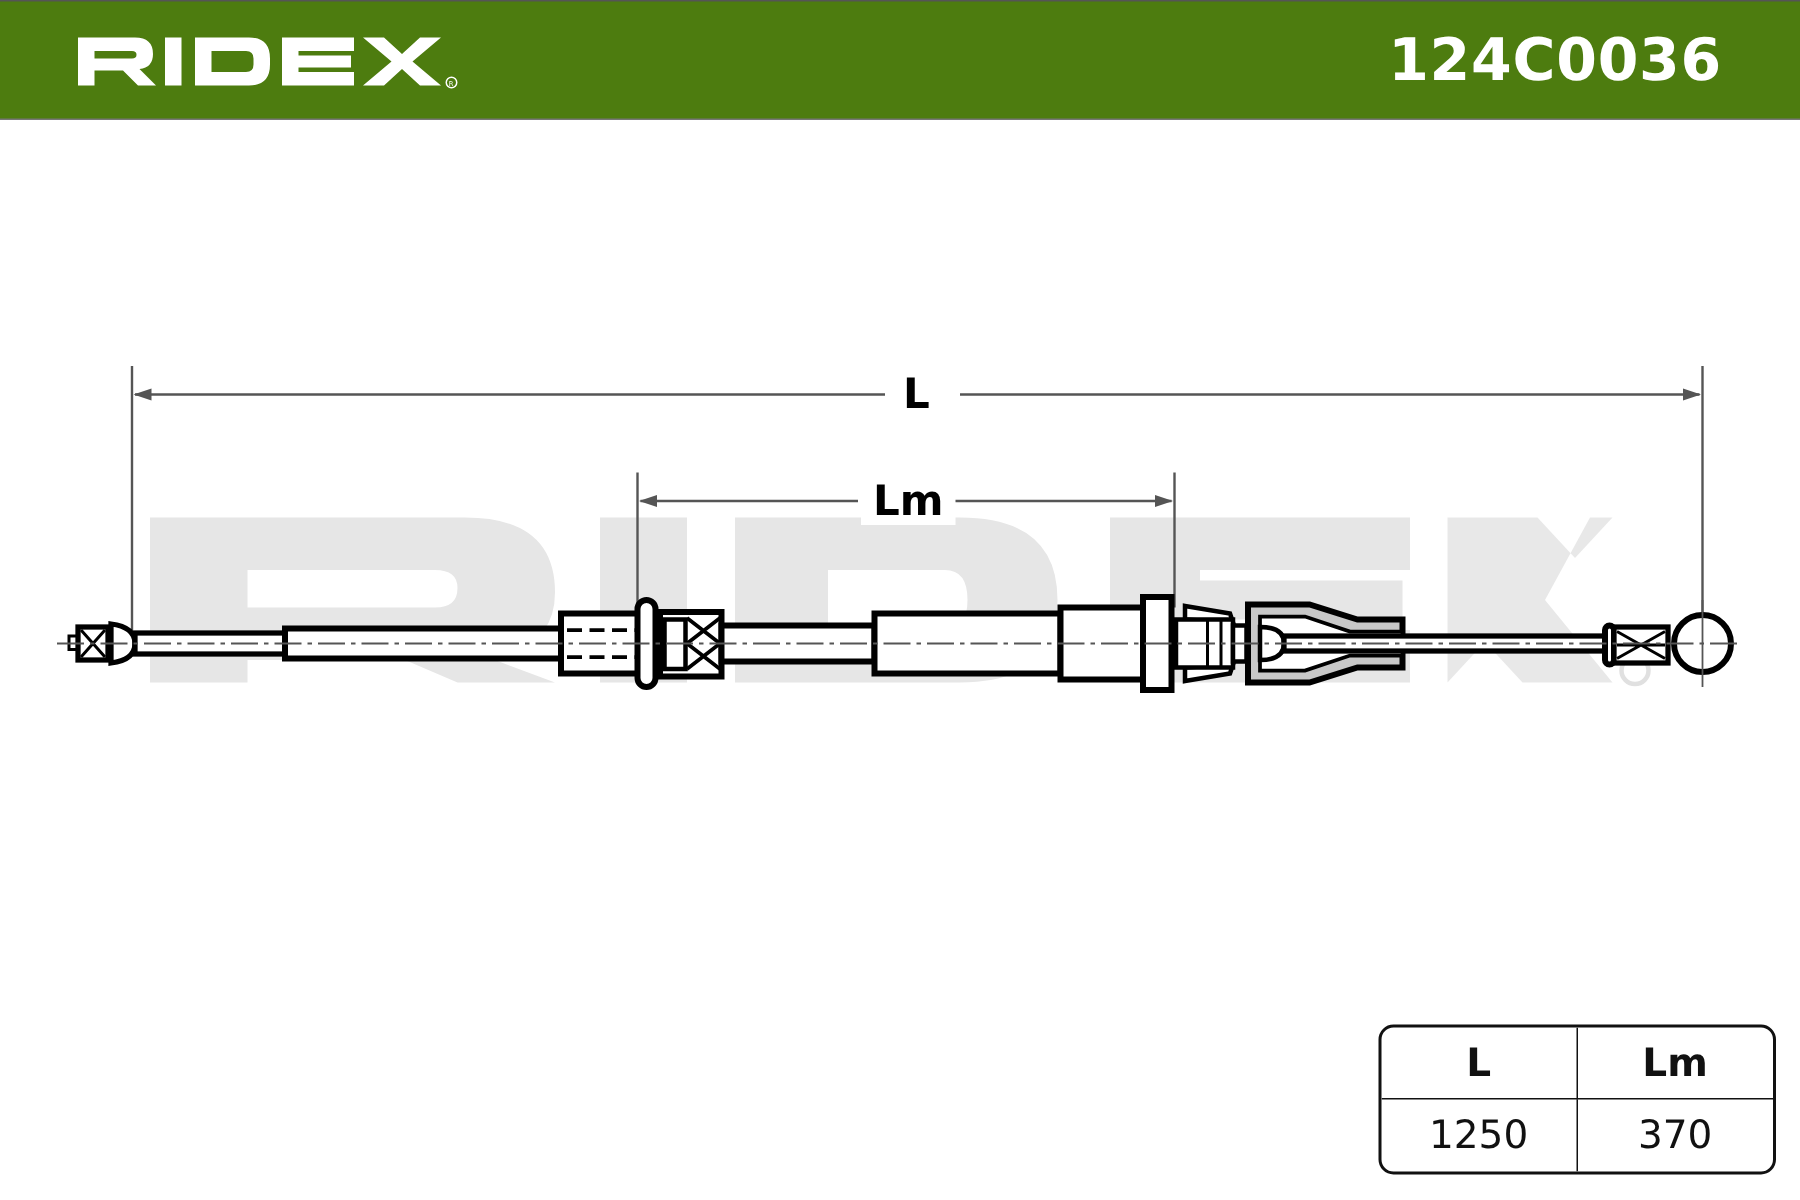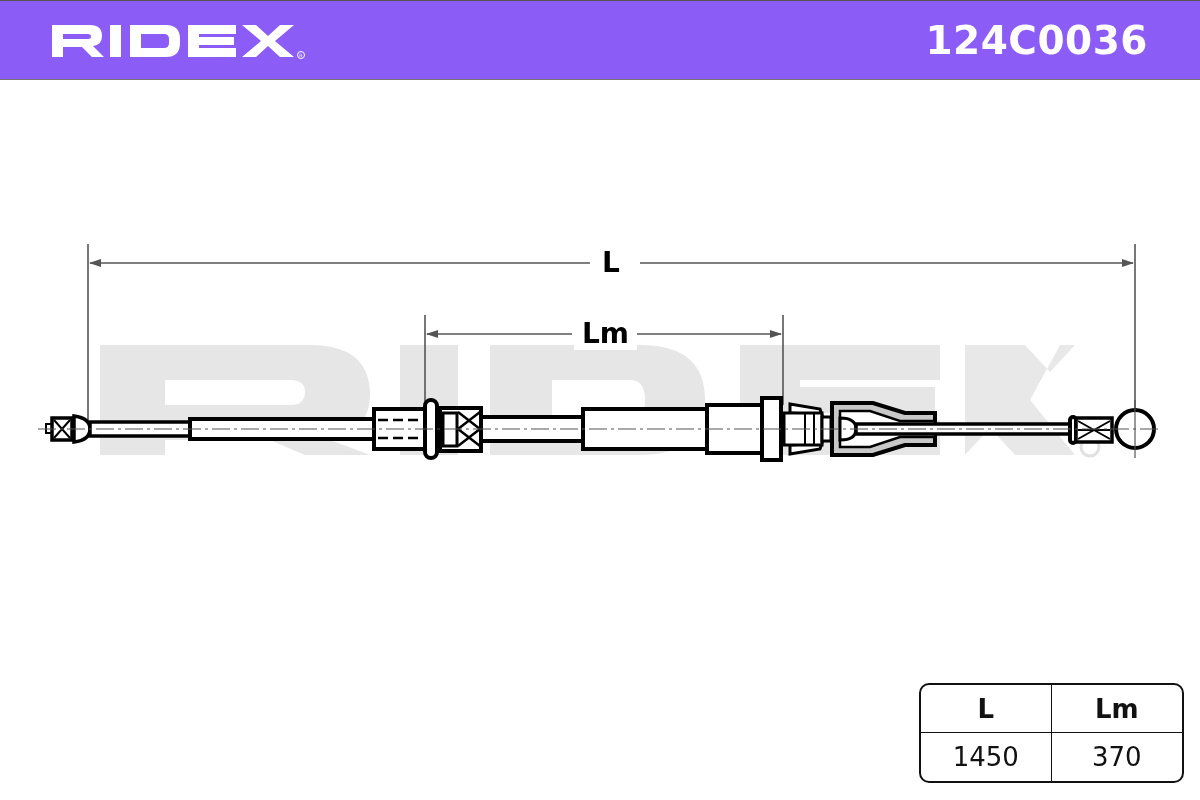--- a/index.html
+++ b/index.html
@@ -1,18 +1,18 @@
 <!DOCTYPE html>
 <html><head>
 <meta charset="utf-8">
 <style>
   html, body { margin: 0; padding: 0; }
   body { width: 1200px; height: 800px; background: #ffffff; position: relative; overflow: hidden;
          font-family: "DejaVu Sans", sans-serif; }
-  .topbar { position: absolute; left: 0; top: 0; width: 1200px; height: 80px; background: #8b5cf6;
+  .topbar { position: absolute; left: 0; top: 0; width: 1200px; height: 80px; background: #4d7c0f;
             border-top: 1px solid #555; border-bottom: 1px solid #777; box-sizing: border-box; }
   .brand { position: absolute; left: 50px; top: 18px; height: 44px; }
   .part-number { position: absolute; right: 52px; top: 17px; color: #fff; font-size: 39px; font-weight: bold;
                  letter-spacing: 0.5px; font-family: "DejaVu Sans", sans-serif; }
   .drawing { position: absolute; left: 0; top: 0; }
   .spec-table { position: absolute; left: 919px; top: 683px; width: 265px; height: 100px;
                 border: 2px solid #111; border-radius: 10px; box-sizing: border-box; overflow: hidden;
                 display: grid; grid-template-columns: 1fr 1fr; grid-template-rows: 1fr 1fr; }
   .cell { display: flex; align-items: center; justify-content: center; font-size: 26px; color: #111;
           font-family: "DejaVu Sans", sans-serif; }
@@ -126,15 +126,15 @@
     <line x1="1135" y1="400" x2="1135" y2="458"></line>
   </g>
 </svg>
 
 <div class="dim-label" style="left:594px; top:247px;">L</div>
 <div class="dim-label" style="left:574px; top:318px;">Lm</div>
 
 <div class="spec-table">
   <div class="cell h l t">L</div>
   <div class="cell h t">Lm</div>
-  <div class="cell l">1450</div>
+  <div class="cell l">1250</div>
   <div class="cell">370</div>
 </div>
 
 </body></html>

